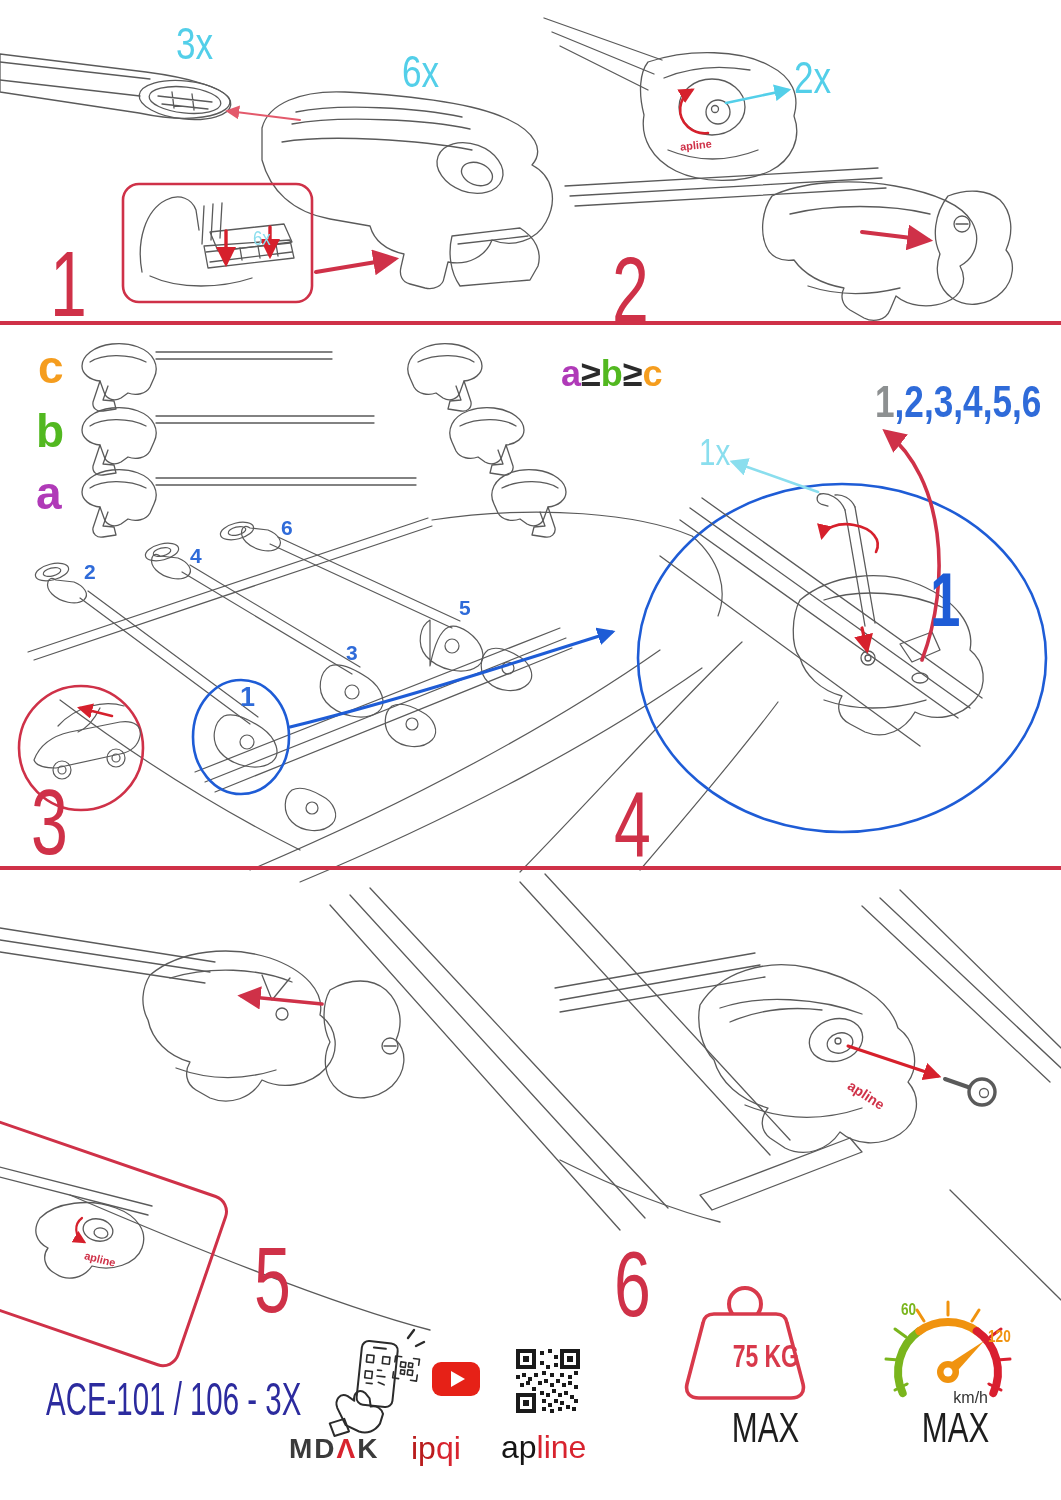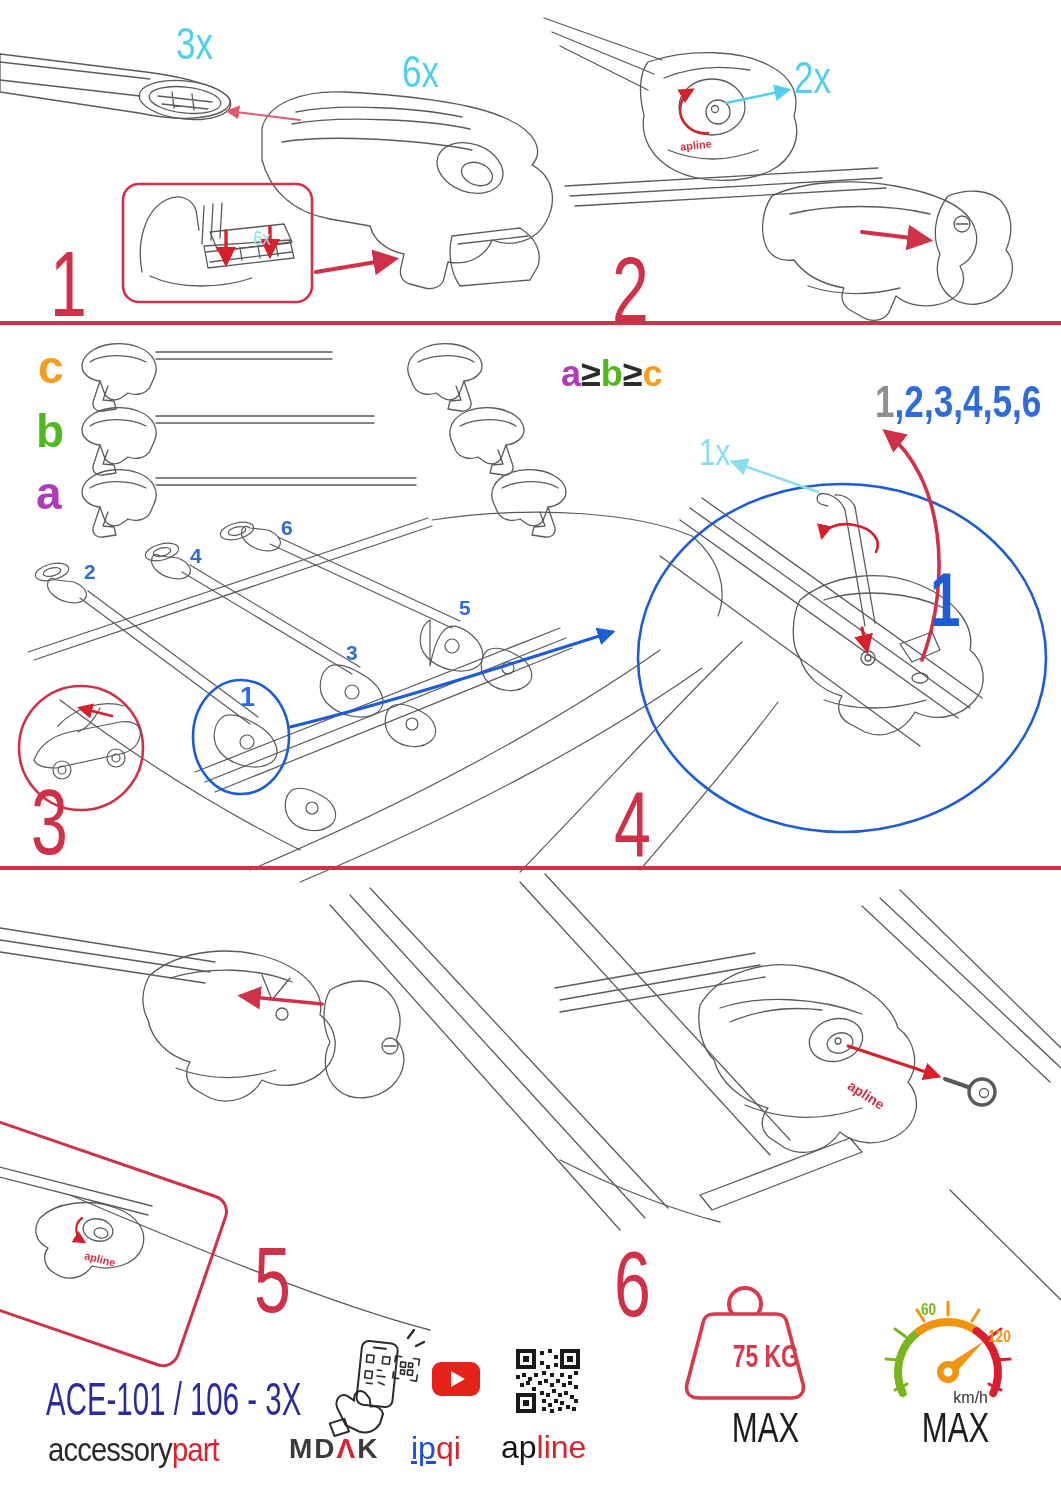--- a/index.html
+++ b/index.html
@@ -391,33 +391,30 @@
 <div class="lbl" style="left:699px;top:434px;font-size:37px;font-weight:500;color:#8adeee;"><span class="cond8">1x</span></div>
 <div class="lbl" style="left:930px;top:562px;font-size:76px;font-weight:700;color:#1e5cd6;"><span class="cond">1</span></div>
 <div class="lbl stepnum" style="left:614px;top:778px;"><span class="cond">4</span></div>
 
 <div class="lbl" style="left:84px;top:1254px;font-size:11px;color:#cf3148;font-weight:700;transform:rotate(14deg);">apline</div>
 <div class="lbl stepnum" style="left:254px;top:1234px;"><span class="cond">5</span></div>
 <div class="lbl" style="left:846px;top:1088px;font-size:14px;color:#cf3148;font-weight:700;transform:rotate(33deg);">apline</div>
 <div class="lbl stepnum" style="left:614px;top:1238px;"><span class="cond">6</span></div>
 
 <div class="lbl" style="left:46px;top:1376px;font-size:46px;font-weight:500;color:#2c2b9e;"><span style="transform:scaleX(.64);transform-origin:0 0;display:inline-block;">ACE-101 / 106 - 3X</span></div>
-<div class="lbl" style="left:48px;top:1432px;font-size:34px;letter-spacing:-1px;">
-  <span style="transform:scaleX(.86);transform-origin:0 0;display:inline-block;"><span style="color:#2a2a2a;">accessory</span><span style="color:#d8232e;">part</span></span>
-</div>
 <div class="lbl" style="left:289px;top:1435px;font-size:28px;font-weight:700;letter-spacing:2px;">
   <span style="color:#3b3b3b;">MD</span><span style="color:#d8232e;">Λ</span><span style="color:#3b3b3b;">K</span>
 </div>
 <div class="lbl" style="left:411px;top:1432px;font-size:32px;font-weight:400;">
-  <span style="color:#1d4ed8;text-decoration:underline;">ip</span><span style="color:#d8232e;margin-top:44px;">qi</span>
+  <span style="color:#b91c1c;">ip</span><span style="color:#d8232e;margin-top:44px;">qi</span>
 </div>
 <div class="lbl" style="left:501px;top:1431px;font-size:32px;font-weight:400;">
   <span style="color:#151515;">ap</span><span style="color:#d8232e;">line</span>
 </div>
 
 <div class="lbl ctr" style="left:681px;top:1341px;width:130px;font-size:31px;font-weight:600;color:#d8394b;"><span class="condc">75 KG</span></div>
 <div class="lbl ctr" style="left:681px;top:1407px;width:130px;font-size:42px;font-weight:500;color:#1d1d1d;"><span class="condc">MAX</span></div>
-<div class="lbl" style="left:901px;top:1301px;font-size:17px;font-weight:700;color:#7ab51d;margin-left:20px;"><span class="cond8">60</span></div>
+<div class="lbl" style="left:901px;top:1301px;font-size:17px;font-weight:700;color:#7ab51d;"><span class="cond8">60</span></div>
 <div class="lbl" style="left:988px;top:1328px;font-size:17px;font-weight:700;color:#f0930f;"><span class="cond8">120</span></div>
 <div class="lbl ctr" style="left:908px;top:1390px;width:80px;font-size:16px;color:#333;">km/h</div>
 <div class="lbl ctr" style="left:896px;top:1407px;width:105px;font-size:42px;font-weight:500;color:#1d1d1d;"><span class="condc">MAX</span></div>
 
 </div>
 
 </body></html>

